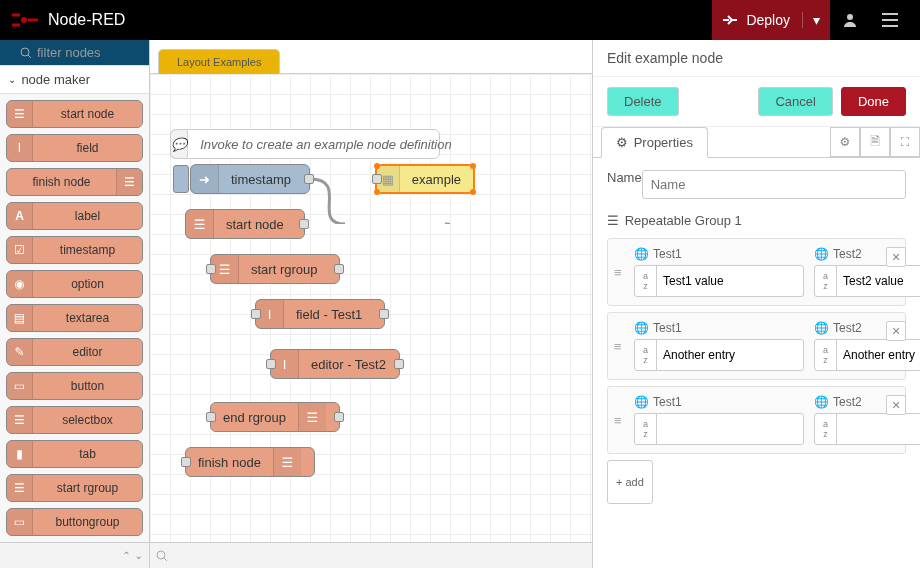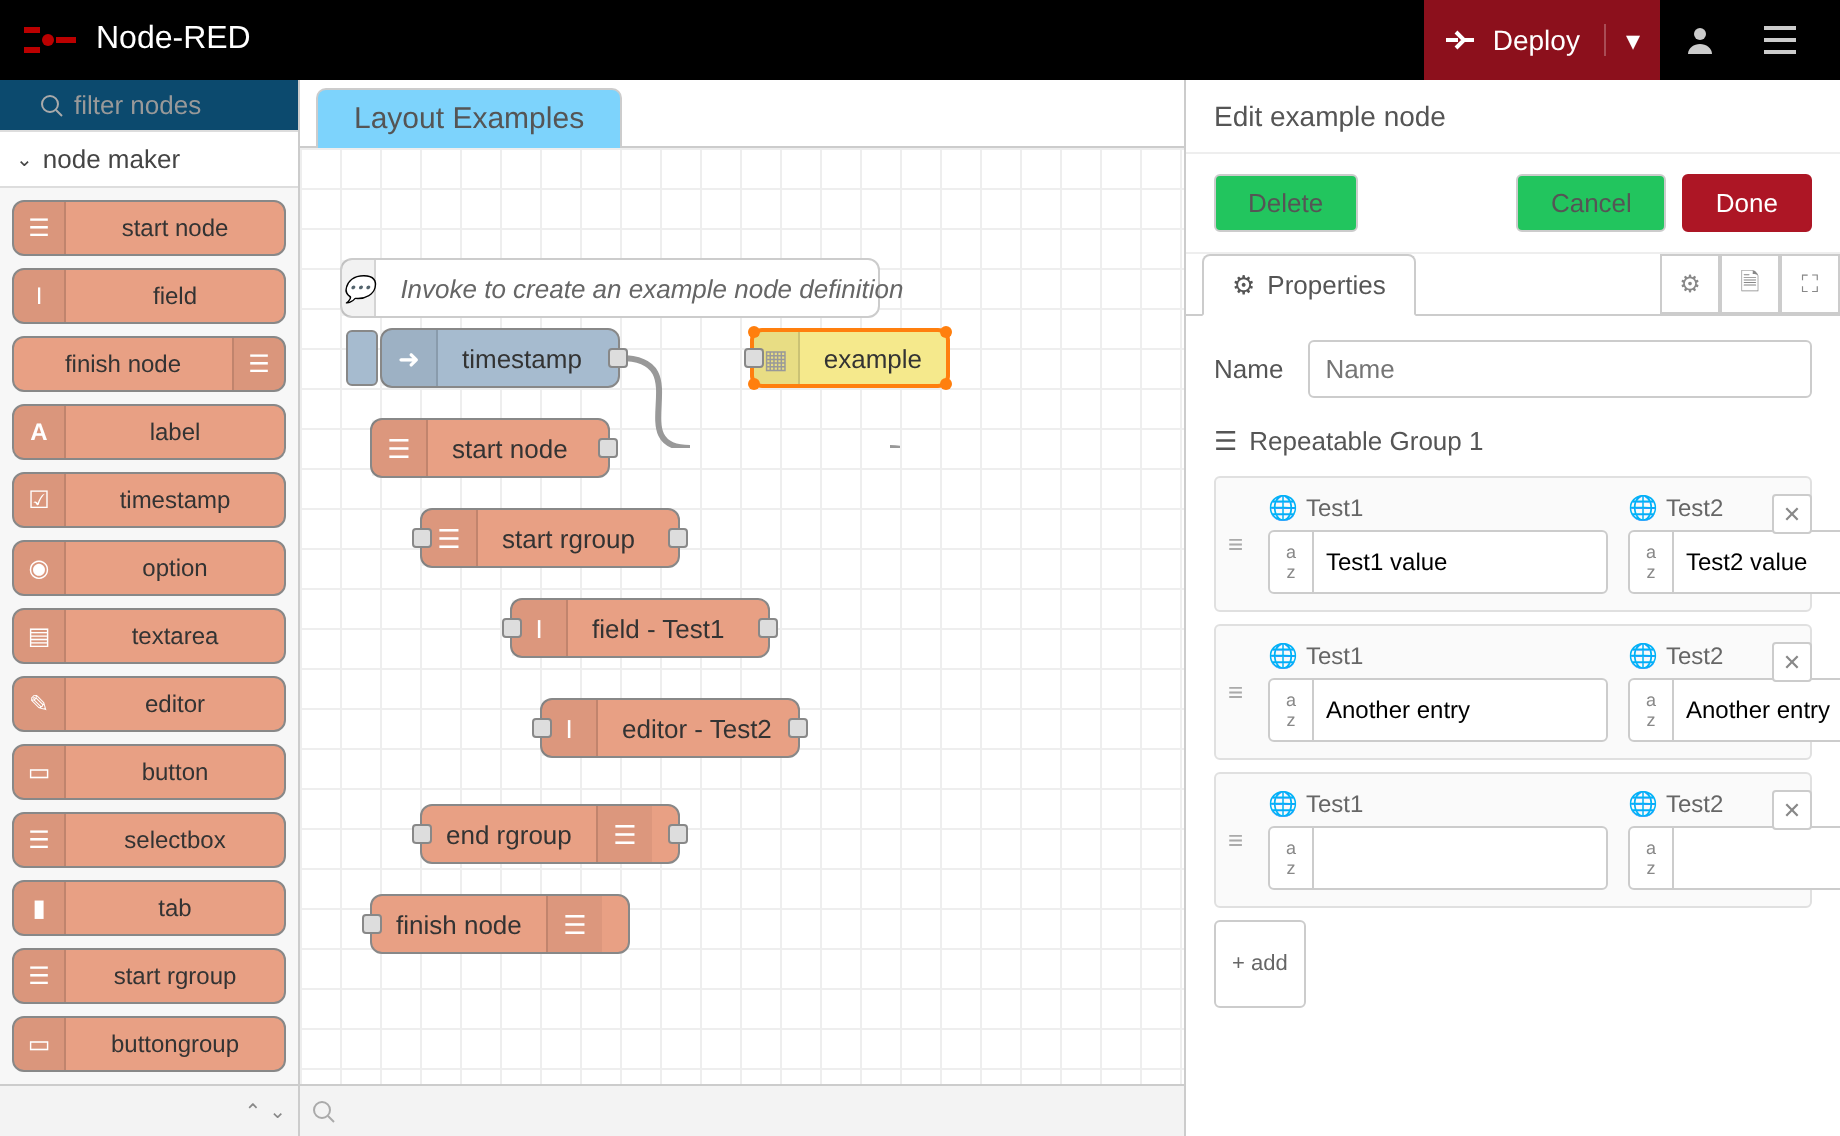--- a/index.html
+++ b/index.html
@@ -16,48 +16,48 @@
 .filter { padding: 5px 20px; border-bottom: 1px solid #ddd; background: #0c4a6e; display: flex; align-items: center; gap: 5px; color: #999; font-size: 13px; }
 .cat-header { padding: 6px 8px; font-size: 13px; color: #444; display: flex; align-items: center; gap: 5px; cursor: pointer; border-bottom: 1px solid #ddd; background: #fff; }
 .palette-list { flex: 1; overflow-y: auto; padding: 6px; }
 .pnode { background: #e8a084; border: 1px solid #888; border-radius: 6px; height: 28px; margin-bottom: 6px; display: flex; align-items: center; font-size: 12px; color: #333; cursor: move; position: relative; }
 .pnode-ico { width: 26px; height: 100%; background: rgba(0,0,0,0.06); border-right: 1px solid rgba(0,0,0,0.12); display: flex; align-items: center; justify-content: center; color: #fff; border-radius: 5px 0 0 5px; }
 .pnode-ico.r { border-right: none; border-left: 1px solid rgba(0,0,0,0.12); border-radius: 0 5px 5px 0; }
 .pnode-lbl { flex: 1; text-align: center; padding: 0 4px; }
 .palette-footer { border-top: 1px solid #ccc; height: 26px; display: flex; justify-content: flex-end; padding: 0 6px; align-items: center; gap: 4px; background: #f3f3f3; font-size: 10px; color: #888; }
 .workspace { flex: 1; display: flex; flex-direction: column; background: #fff; min-width: 0; }
 .tabs { height: 34px; display: flex; align-items: flex-end; padding: 0 8px; border-bottom: 1px solid #ccc; }
-.tab { border: 1px solid #ccc; border-bottom: none; padding: 6px 18px; font-size: 15px; background: #7dd3fc; border-radius: 5px 5px 0 0; color: #555; cursor: pointer; position: relative; top: 1px; }
+.tab { border: 1px solid #ccc; border-bottom: none; padding: 6px 18px; font-size: 11px; background: #eab308; border-radius: 5px 5px 0 0; color: #555; cursor: pointer; position: relative; top: 1px; }
 .canvas { flex: 1; position: relative; background-image: linear-gradient(#eee 1px, transparent 1px), linear-gradient(90deg, #eee 1px, transparent 1px); background-size: 20px 20px; overflow: hidden; }
 .ws-footer { height: 26px; border-top: 1px solid #ccc; display: flex; align-items: center; padding: 0 6px; background: #f3f3f3; color: #888; font-size: 12px; }
 .cnode { position: absolute; background: #e8a084; border: 1px solid #888; border-radius: 6px; height: 30px; display: flex; align-items: center; font-size: 13px; color: #333; }
 .cnode.inject { background: #a6bbcf; }
 .cnode.example { background: #f5e98c; }
 .cnode.comment { background: #fff; border-color: #ccc; color: #666; font-style: italic; width: 270px; }
 .cnode .ci { width: 28px; height: 100%; background: rgba(0,0,0,0.05); border-right: 1px solid rgba(0,0,0,0.12); display: flex; align-items: center; justify-content: center; color: #fff; }
 .cnode .ci.r { border-right: none; border-left: 1px solid rgba(0,0,0,0.12); }
 .cnode .cl { padding: 0 12px; white-space: nowrap; }
 .port { position: absolute; width: 10px; height: 10px; background: #ddd; border: 1px solid #888; border-radius: 2px; top: 50%; transform: translateY(-50%); }
 .port.in { left: -5px; }
 .port.out { right: -5px; }
 .btn-sq { position: absolute; width: 16px; height: 28px; background: #a6bbcf; border: 1px solid #888; border-radius: 3px; top: 0; }
 .wires { position: absolute; inset: 0; pointer-events: none; }
 .wires path { fill: none; stroke: #999; stroke-width: 3; }
 .arrows { position: absolute; inset: 0; pointer-events: none; }
 .sidebar { width: 328px; border-left: 1px solid #ccc; display: flex; flex-direction: column; background: #fff; }
 .sb-title { padding: 10px 14px; font-size: 14px; color: #555; border-bottom: 1px solid #eee; }
 .sb-actions { padding: 10px 14px; display: flex; gap: 8px; border-bottom: 1px solid #eee; }
-.btn { border: 1px solid #ccc; background: #22c55e; padding: 6px 16px; font-size: 13px; border-radius: 3px; cursor: pointer; color: #555; }
+.btn { border: 1px solid #ccc; background: #5eead4; padding: 6px 16px; font-size: 13px; border-radius: 3px; cursor: pointer; color: #555; }
 .btn.done { background: #ad1625; color: #fff; border-color: #ad1625; }
 .sb-tabs { display: flex; border-bottom: 1px solid #ccc; }
 .sb-tab { padding: 7px 14px; font-size: 13px; color: #555; display: flex; align-items: center; gap: 6px; border: 1px solid #ccc; border-bottom-color: #fff; margin-bottom: -1px; margin-left: 8px; border-radius: 4px 4px 0 0; background: #fff; }
 .sb-ico-btns { margin-left: auto; display: flex; }
 .sb-ico-btn { width: 30px; height: 30px; border: 1px solid #ccc; display: flex; align-items: center; justify-content: center; color: #888; font-size: 12px; cursor: pointer; background: #fff; }
 .sb-body { flex: 1; overflow-y: auto; padding: 12px 14px; }
-.form-row { display: flex; align-items: center; gap: 12px; margin-bottom: 14px; font-size: 13px; color: #555; }
+.form-row { display: flex; margin-bottom: 14px; font-size: 13px; color: #555; }
 .form-row input[type=text] { flex: 1; border: 1px solid #ccc; padding: 6px 8px; font-size: 13px; border-radius: 3px; }
 .group-title { display: flex; align-items: center; gap: 6px; font-size: 13px; color: #555; margin-bottom: 10px; }
 .rep-row { border: 1px solid #e0e0e0; background: #fafafa; border-radius: 3px; padding: 8px 8px 8px 26px; margin-bottom: 6px; position: relative; display: flex; gap: 10px; }
 .drag-h { position: absolute; left: 6px; top: 50%; transform: translateY(-50%); color: #aaa; cursor: grab; font-size: 13px; }
 .rep-col { flex: 1; }
 .rep-lbl { font-size: 12px; color: #666; margin-bottom: 4px; display: flex; align-items: center; gap: 4px; }
 .rep-inp { display: flex; align-items: center; border: 1px solid #ccc; background: #fff; border-radius: 3px; }
 .rep-type { width: 22px; text-align: center; border-right: 1px solid #ccc; font-size: 9px; color: #888; padding: 5px 0; }
 .rep-inp input { border: none; flex: 1; padding: 5px 6px; font-size: 12px; outline: none; }
 .del-btn { position: absolute; right: -1px; top: 8px; width: 20px; height: 20px; border: 1px solid #ccc; background: #fff; display: flex; align-items: center; justify-content: center; font-size: 11px; color: #888; cursor: pointer; border-radius: 2px; }

